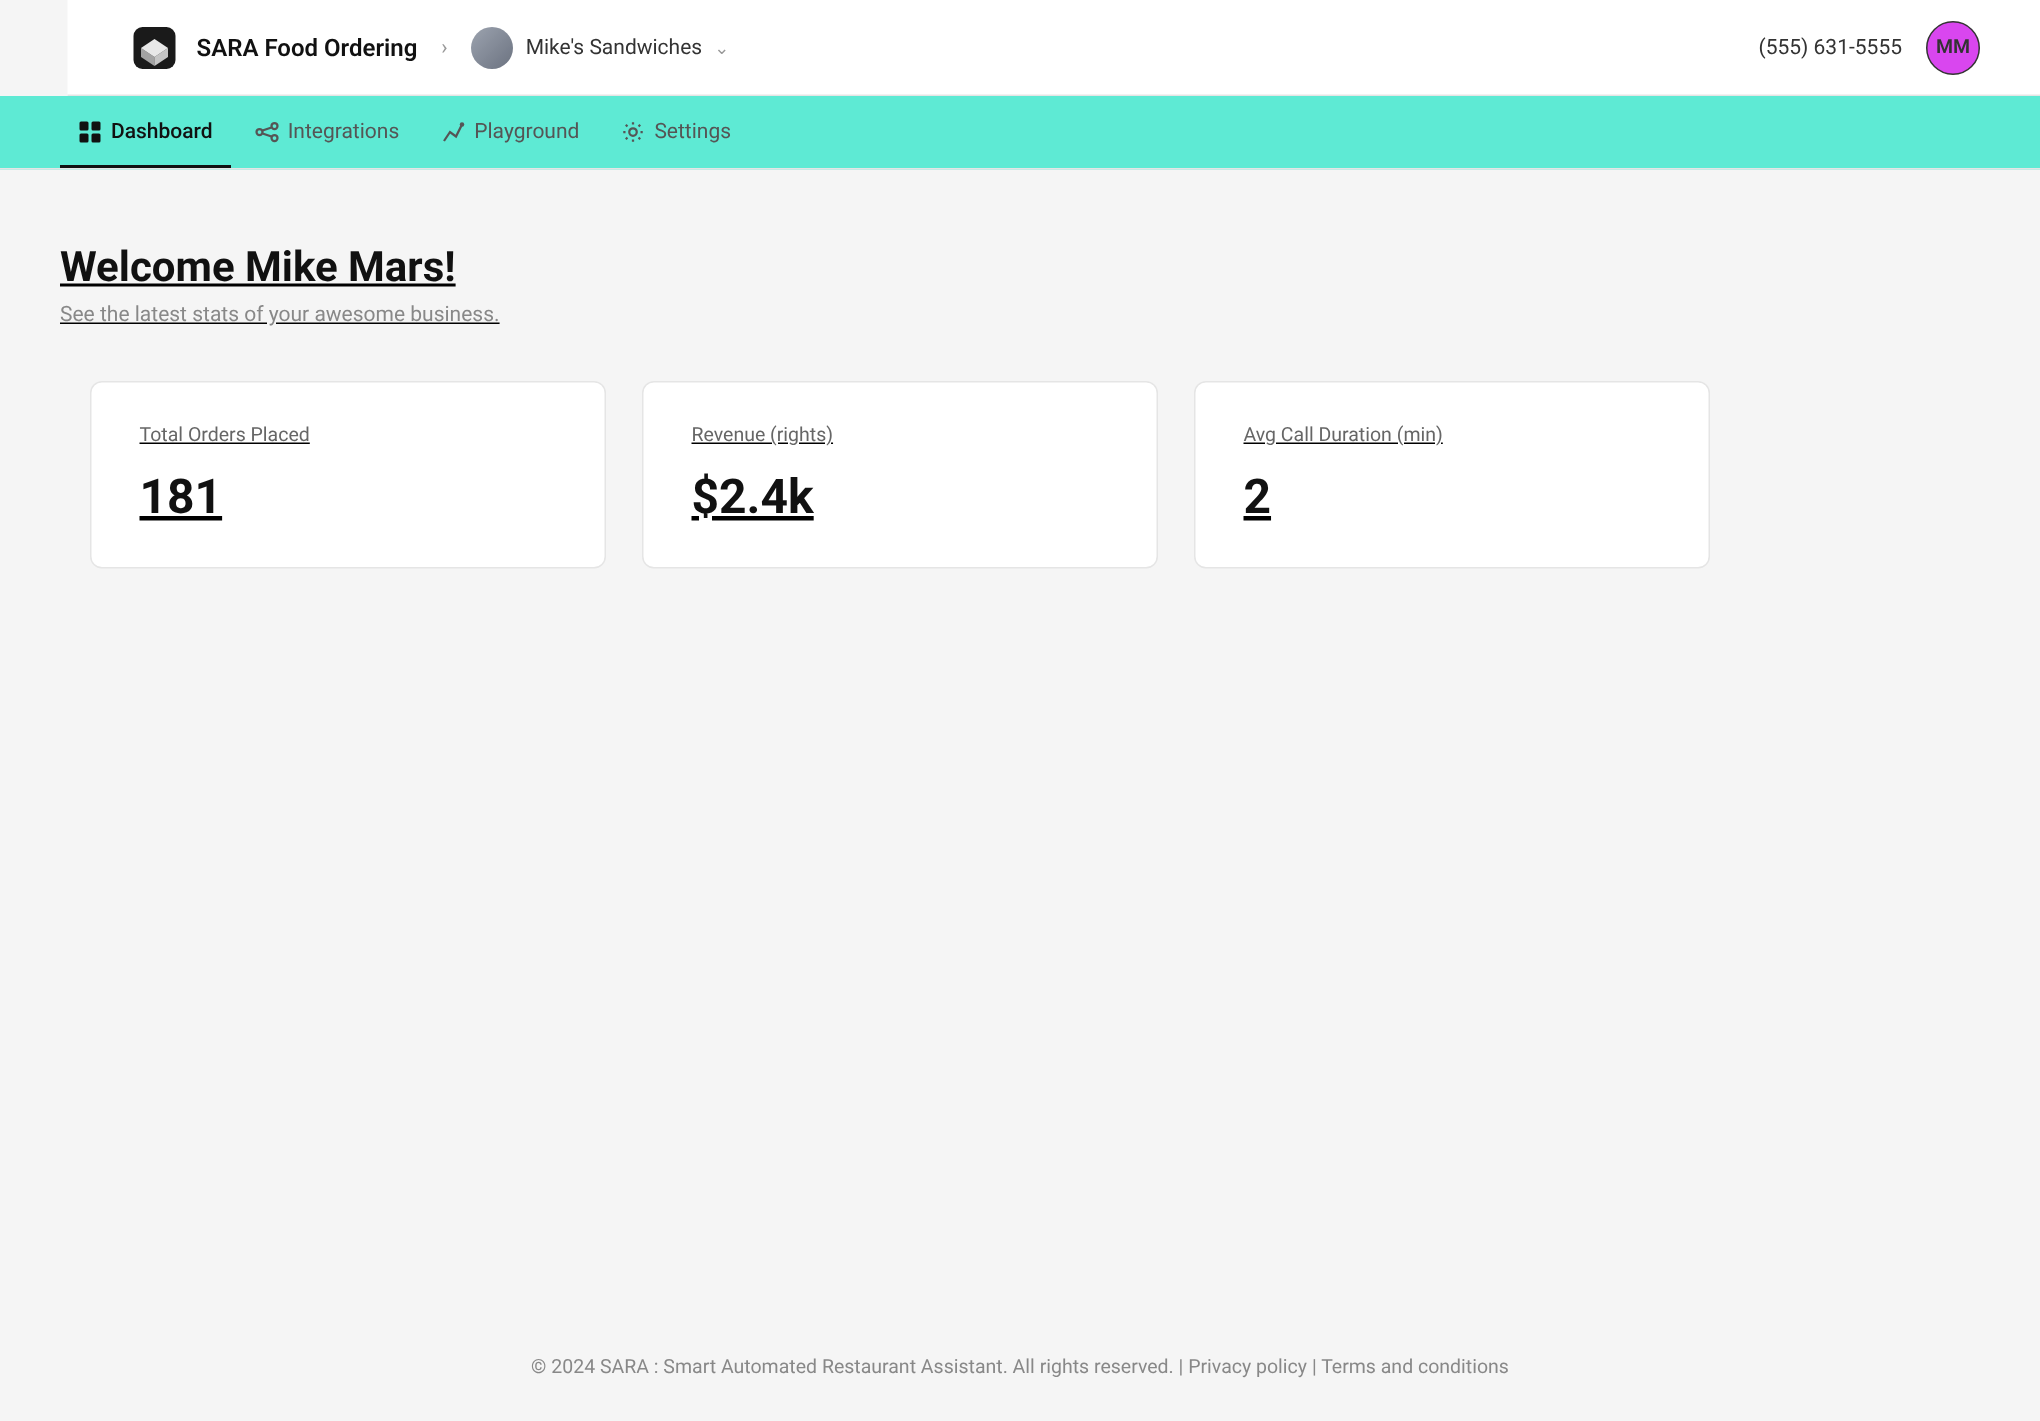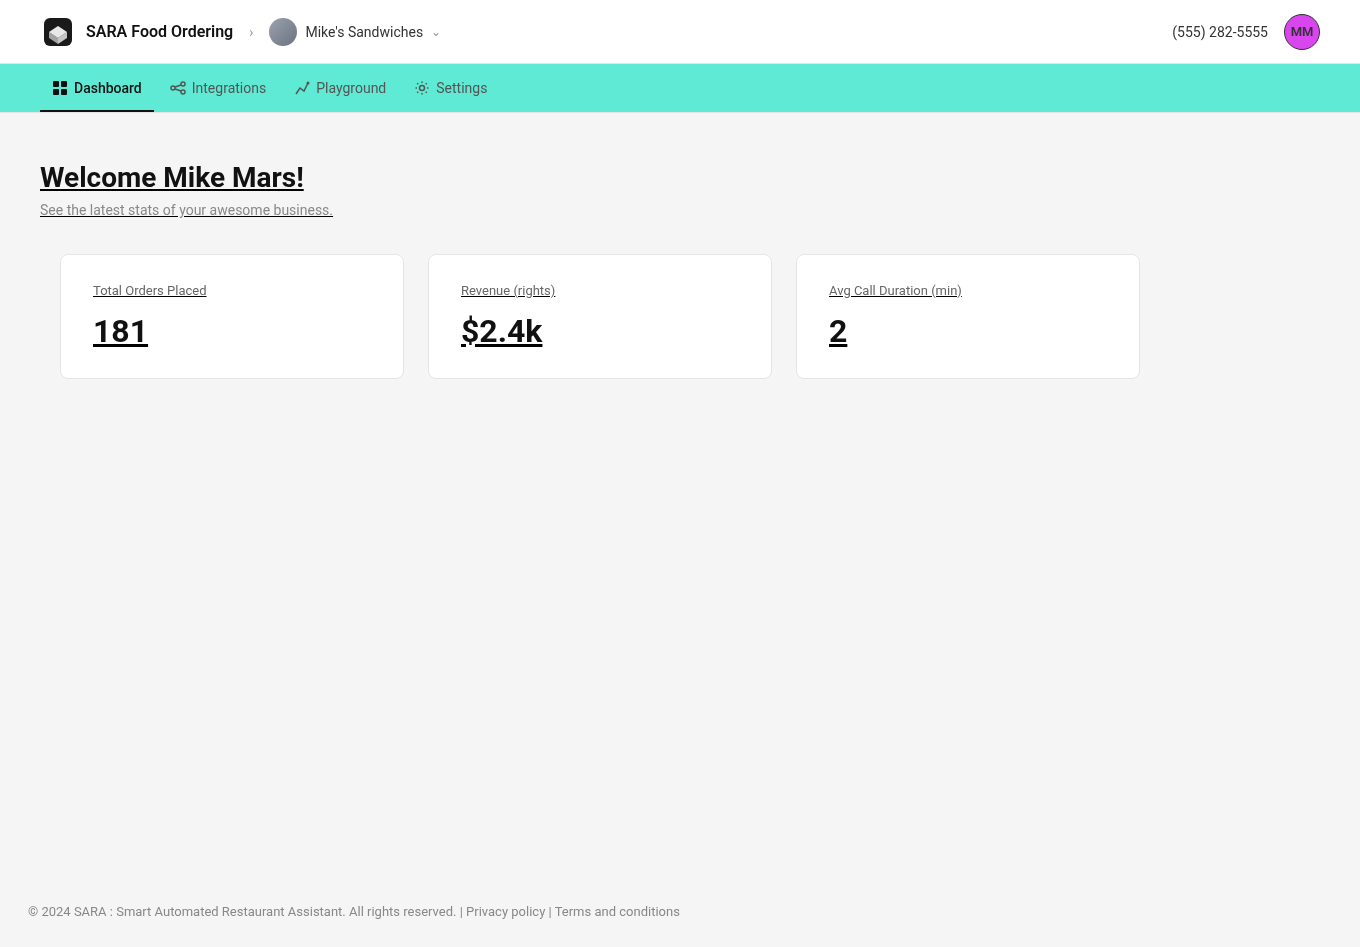--- a/index.html
+++ b/index.html
@@ -18,20 +18,21 @@
 
     
     .header {
       background: #ffffff;
       border-bottom: 1px solid #e5e5e5;
       padding: 4px 40px;
       display: flex;
       align-items: center;
       justify-content: space-between;
       height: 64px;
+      margin-left: 45px;
     }
 
     .header-left {
       display: flex;
       align-items: center;
       gap: 12px;
     }
 
     .logo-wrapper {
       display: flex;
@@ -182,21 +183,21 @@
     }
 
     .stat-value {
       font-size: 32px;
       font-weight: 700;
       color: #111111;
     }
 
     
     .footer {
-      text-align: left;
+      text-align: center;
       padding: 28px;
       font-size: 13px;
       color: #888888;
       border-top: none;
     }
 
     .footer a {
       color: #888888;
       text-decoration: none;
     }
@@ -217,21 +218,21 @@
       <span class="app-title">SARA Food Ordering</span>
     </div>
     <span class="breadcrumb-arrow">›</span>
     <div class="restaurant-selector">
       <div class="restaurant-avatar"></div>
       <span class="restaurant-name">Mike's Sandwiches</span>
       <span class="chevron-down">⌄</span>
     </div>
   </div>
   <div class="header-right">
-    <span class="phone-number">(555) 282-5555</span>
+    <span class="phone-number">(555) 631-5555</span>
     <div class="user-avatar">MM</div>
   </div>
 </header>
 
 <nav class="nav">
   <a class="nav-item active">
     <span class="nav-icon">
       <svg width="16" height="16" viewBox="0 0 16 16" fill="currentColor">
         <rect x="1" y="1" width="6" height="6" rx="1"></rect>
         <rect x="9" y="1" width="6" height="6" rx="1"></rect>

